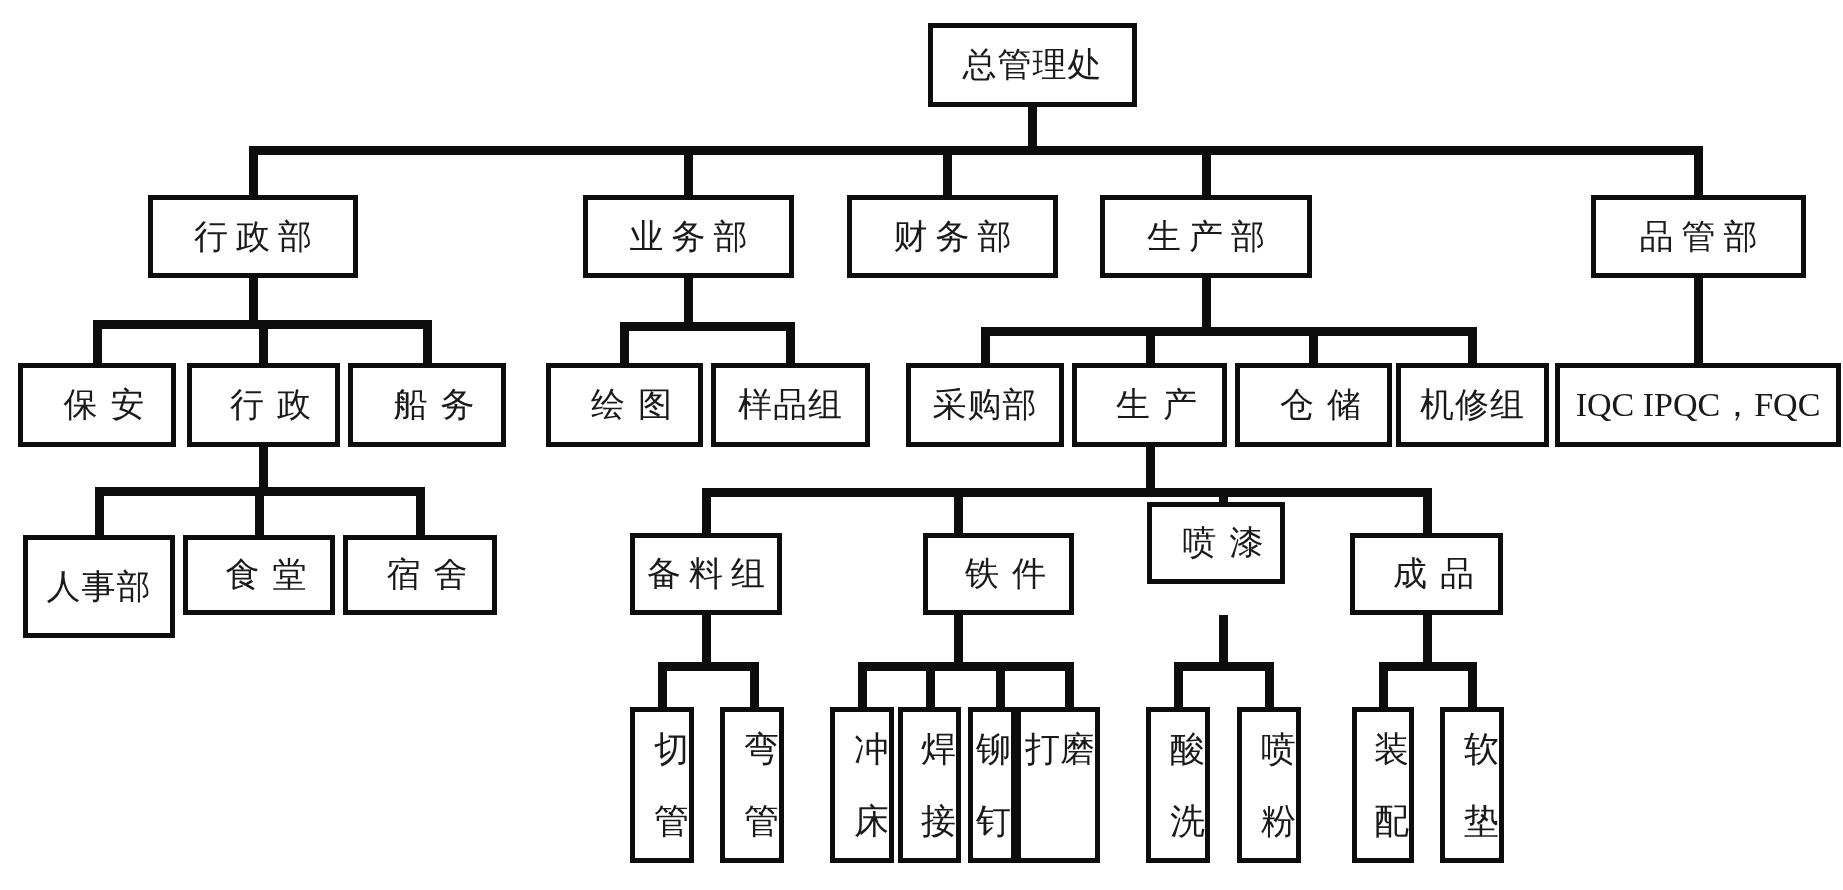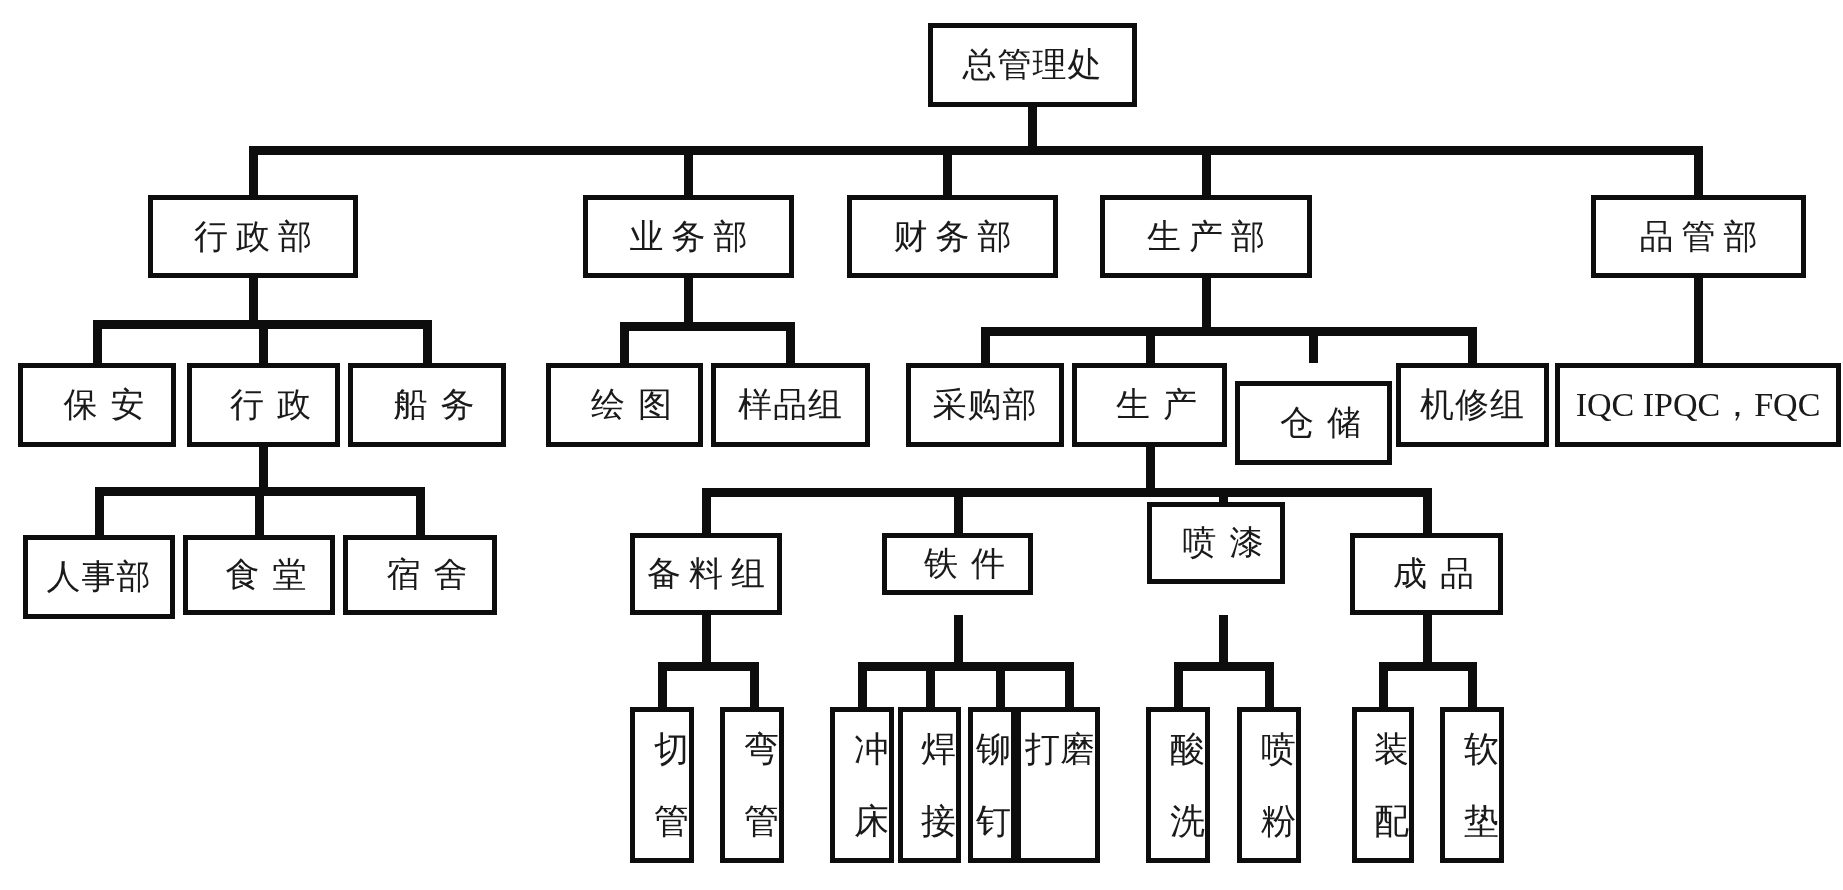--- a/index.html
+++ b/index.html
@@ -114,29 +114,29 @@
   <div class="node ls-mid" style="left:1100px;top:195px;width:212px;height:83px">生产部</div>
   <div class="node ls-mid" style="left:1591px;top:195px;width:215px;height:83px">品管部</div>
 
   <div class="node ls-wide" style="left:18px;top:363px;width:158px;height:84px">保安</div>
   <div class="node ls-wide" style="left:187px;top:363px;width:153px;height:84px">行政</div>
   <div class="node ls-wide" style="left:348px;top:363px;width:158px;height:84px">船务</div>
   <div class="node ls-wide" style="left:546px;top:363px;width:157px;height:84px">绘图</div>
   <div class="node" style="left:906px;top:363px;width:158px;height:84px">采购部</div>
   <div class="node" style="left:711px;top:363px;width:159px;height:84px">样品组</div>
   <div class="node ls-wide" style="left:1072px;top:363px;width:155px;height:84px">生产</div>
-  <div class="node ls-wide" style="left:1235px;top:381px;width:157px;height:84px">仓储</div>
+  <div class="node ls-wide" style="left:1235px;top:363px;width:157px;height:84px">仓储</div>
   <div class="node" style="left:1396px;top:363px;width:153px;height:84px">机修组</div>
   <div class="node serif" style="left:1555px;top:363px;width:286px;height:84px">IQC IPQC，FQC</div>
 
-  <div class="node" style="left:23px;top:535px;width:152px;height:84px">人事部</div>
+  <div class="node" style="left:23px;top:535px;width:152px;height:103px">人事部</div>
   <div class="node ls-wide" style="left:183px;top:535px;width:152px;height:80px">食堂</div>
   <div class="node ls-wide" style="left:343px;top:535px;width:154px;height:80px">宿舍</div>
   <div class="node ls-mid" style="left:630px;top:533px;width:152px;height:82px">备料组</div>
-  <div class="node ls-wide" style="left:882px;top:533px;width:151px;height:62px">铁件</div>
+  <div class="node ls-wide" style="left:923px;top:533px;width:151px;height:82px">铁件</div>
   <div class="node ls-wide" style="left:1147px;top:502px;width:138px;height:82px">喷漆</div>
   <div class="node ls-wide" style="left:1350px;top:533px;width:153px;height:82px">成品</div>
 
   <div class="node vert" style="left:630px;top:707px;width:64px;height:156px">切管</div>
   <div class="node vert" style="left:720px;top:707px;width:64px;height:156px">弯管</div>
   <div class="node vert" style="left:830px;top:707px;width:64px;height:156px">冲床</div>
   <div class="node vert" style="left:898px;top:707px;width:63px;height:156px">焊接</div>
   <div class="node vert" style="left:968px;top:707px;width:48px;height:156px">铆钉</div>
   <div class="node vert" style="left:1016px;top:707px;width:84px;height:156px">打磨</div>
   <div class="node vert" style="left:1146px;top:707px;width:64px;height:156px">酸洗</div>

